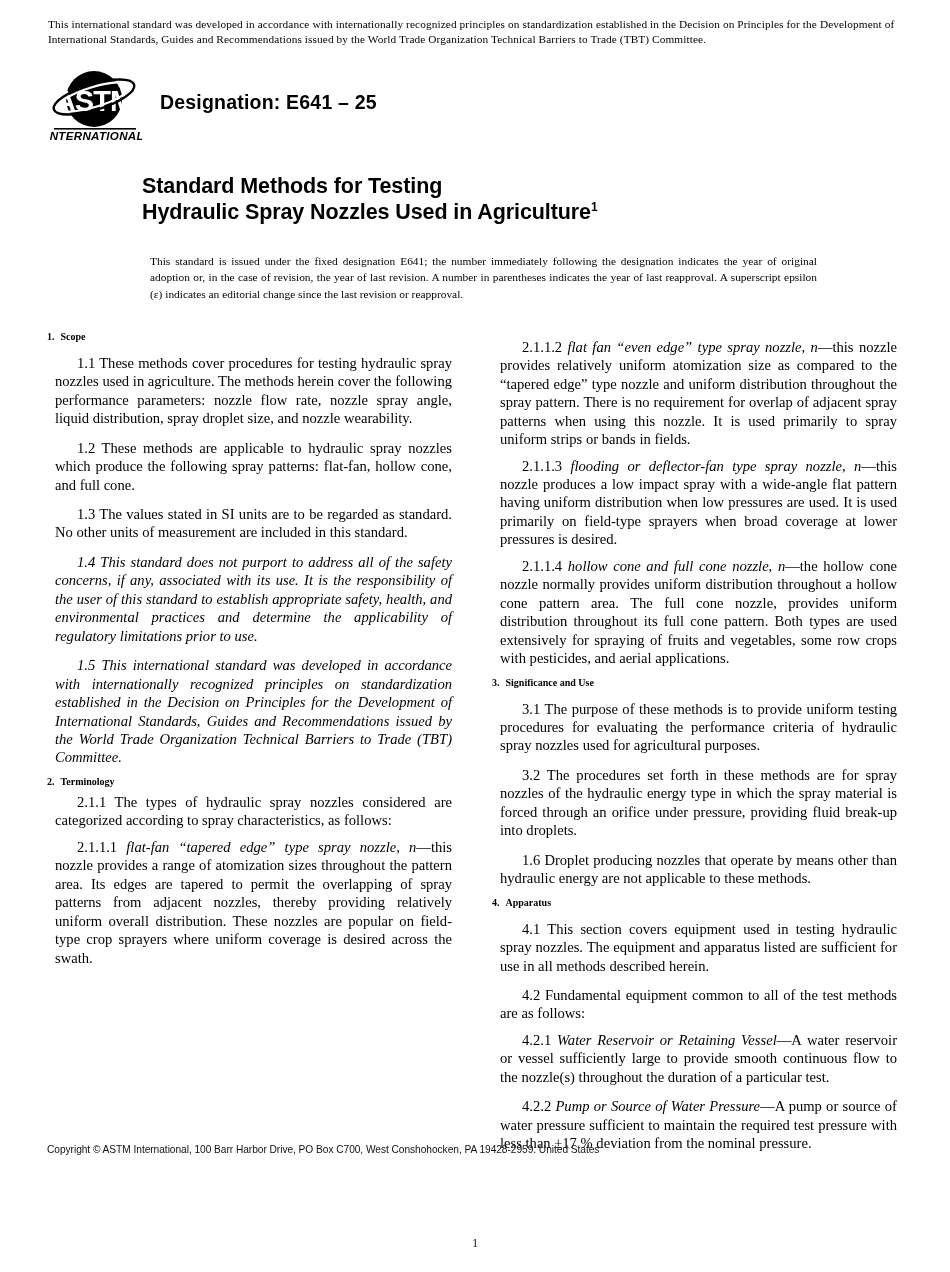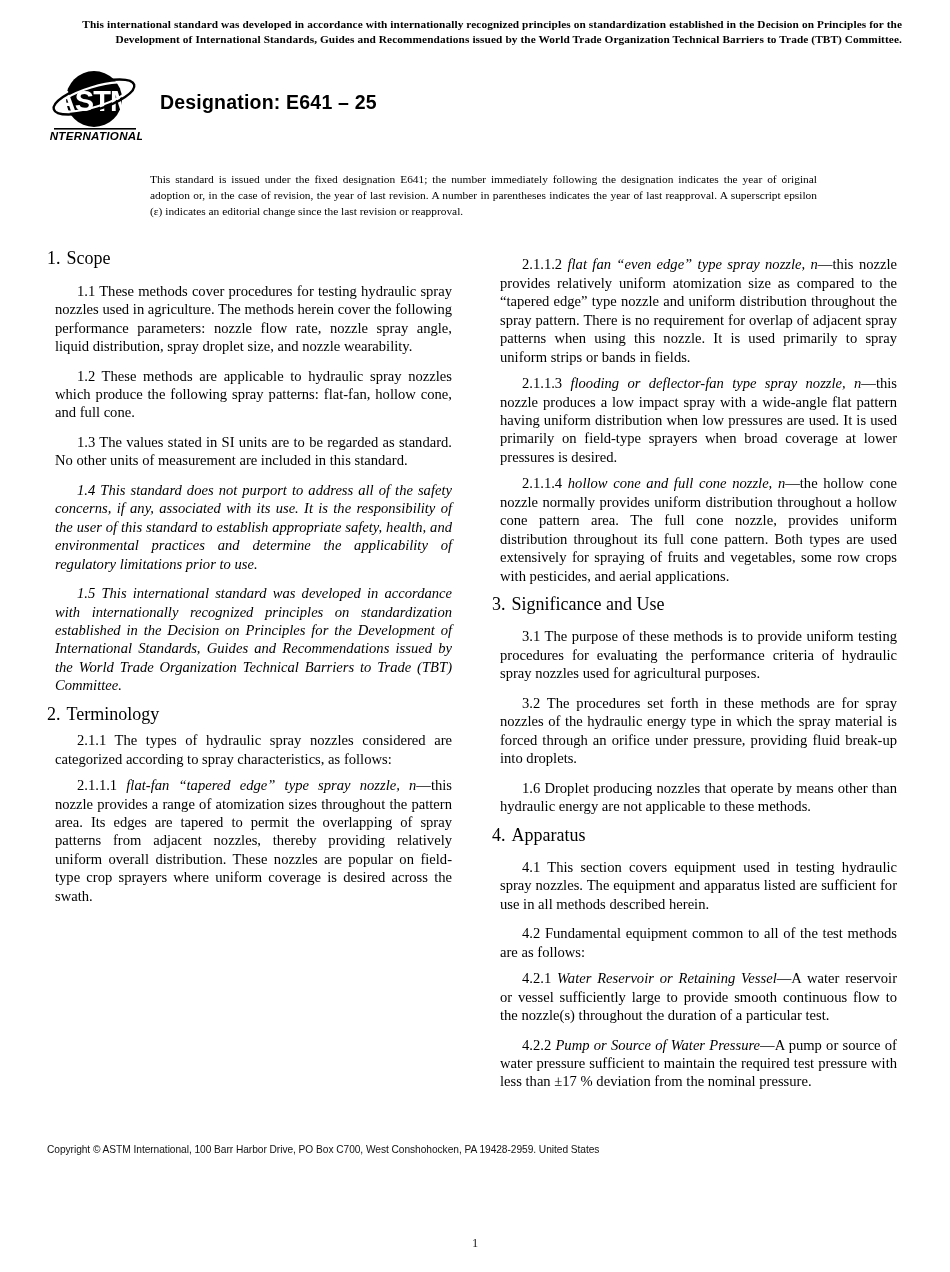--- a/index.html
+++ b/index.html
@@ -21,23 +21,23 @@
     position: relative;
     box-sizing: border-box;
     padding: 0;
   }
 
   
   .tbt-banner {
     margin: 17px 48px 0 48px;
     font-family: "Liberation Serif", serif;
     font-size: 11.3px;
-    font-weight: bold;
+    font-weight: normal;
     line-height: 1.32;
-    text-align: right;
+    text-align: left;
     letter-spacing: 0.1px;
   }
 
   
   .desig-row {
     margin: 22px 0 0 0;
     padding-left: 50px;
     display: flex;
     align-items: flex-start;
     height: 74px;
@@ -98,22 +98,22 @@
     gap: 32px;
     height: 845px;
   }
   .col {
     width: 413px;
     flex: 0 0 413px;
     position: relative;
   }
 
   h2.sec-head {
-    font-size: 18px;
-    font-weight: normal;
+    font-size: 10px;
+    font-weight: bold;
     margin: 0 0 5px 0;
     padding: 0;
     line-height: 1.3;
     font-family: "Liberation Serif", serif;
   }
   h2.sec-head .num { margin-right: 6px; }
   .spacer-before-head { margin-top: 13px; }
 
   p.para {
     font-size: 14.6px;
@@ -169,20 +169,26 @@
           <ellipse cx="44" cy="28" rx="42" ry="13" fill="none" stroke="#000000" stroke-width="2.4" transform="rotate(-17 44 28)"></ellipse>
           <ellipse cx="44" cy="28" rx="38" ry="10" fill="none" stroke="#ffffff" stroke-width="2.2" transform="rotate(-17 44 28)"></ellipse>
           <rect x="4" y="59" width="82" height="1.6" fill="#000000"></rect>
           <text x="45" y="71" font-family="Liberation Sans, sans-serif" font-size="11.6" font-weight="bold" font-style="italic" fill="#000000" text-anchor="middle" letter-spacing="0.3">INTERNATIONAL</text>
         </g>
       </svg>
     </div>
     <div class="desig-text">Designation: E641 – 25</div>
   </div>
 
+  <div class="title-block">
+    <div class="doc-title">
+      <div>Standard Methods for Testing</div>
+      <div><span>Hydraulic Spray Nozzles Used in Agriculture</span><span class="sup">1</span></div>
+    </div>
+  </div>
 
   <div class="issue-note">This standard is issued under the fixed designation E641; the number immediately following the designation indicates the year of original adoption or, in the case of revision, the year of last revision. A number in parentheses indicates the year of last reapproval. A superscript epsilon (ε) indicates an editorial change since the last revision or reapproval.</div>
 
   <div class="columns">
 
     <div class="col">
 
       <h2 class="sec-head">
         <span class="num">1.</span><span>Scope</span>
       </h2>

